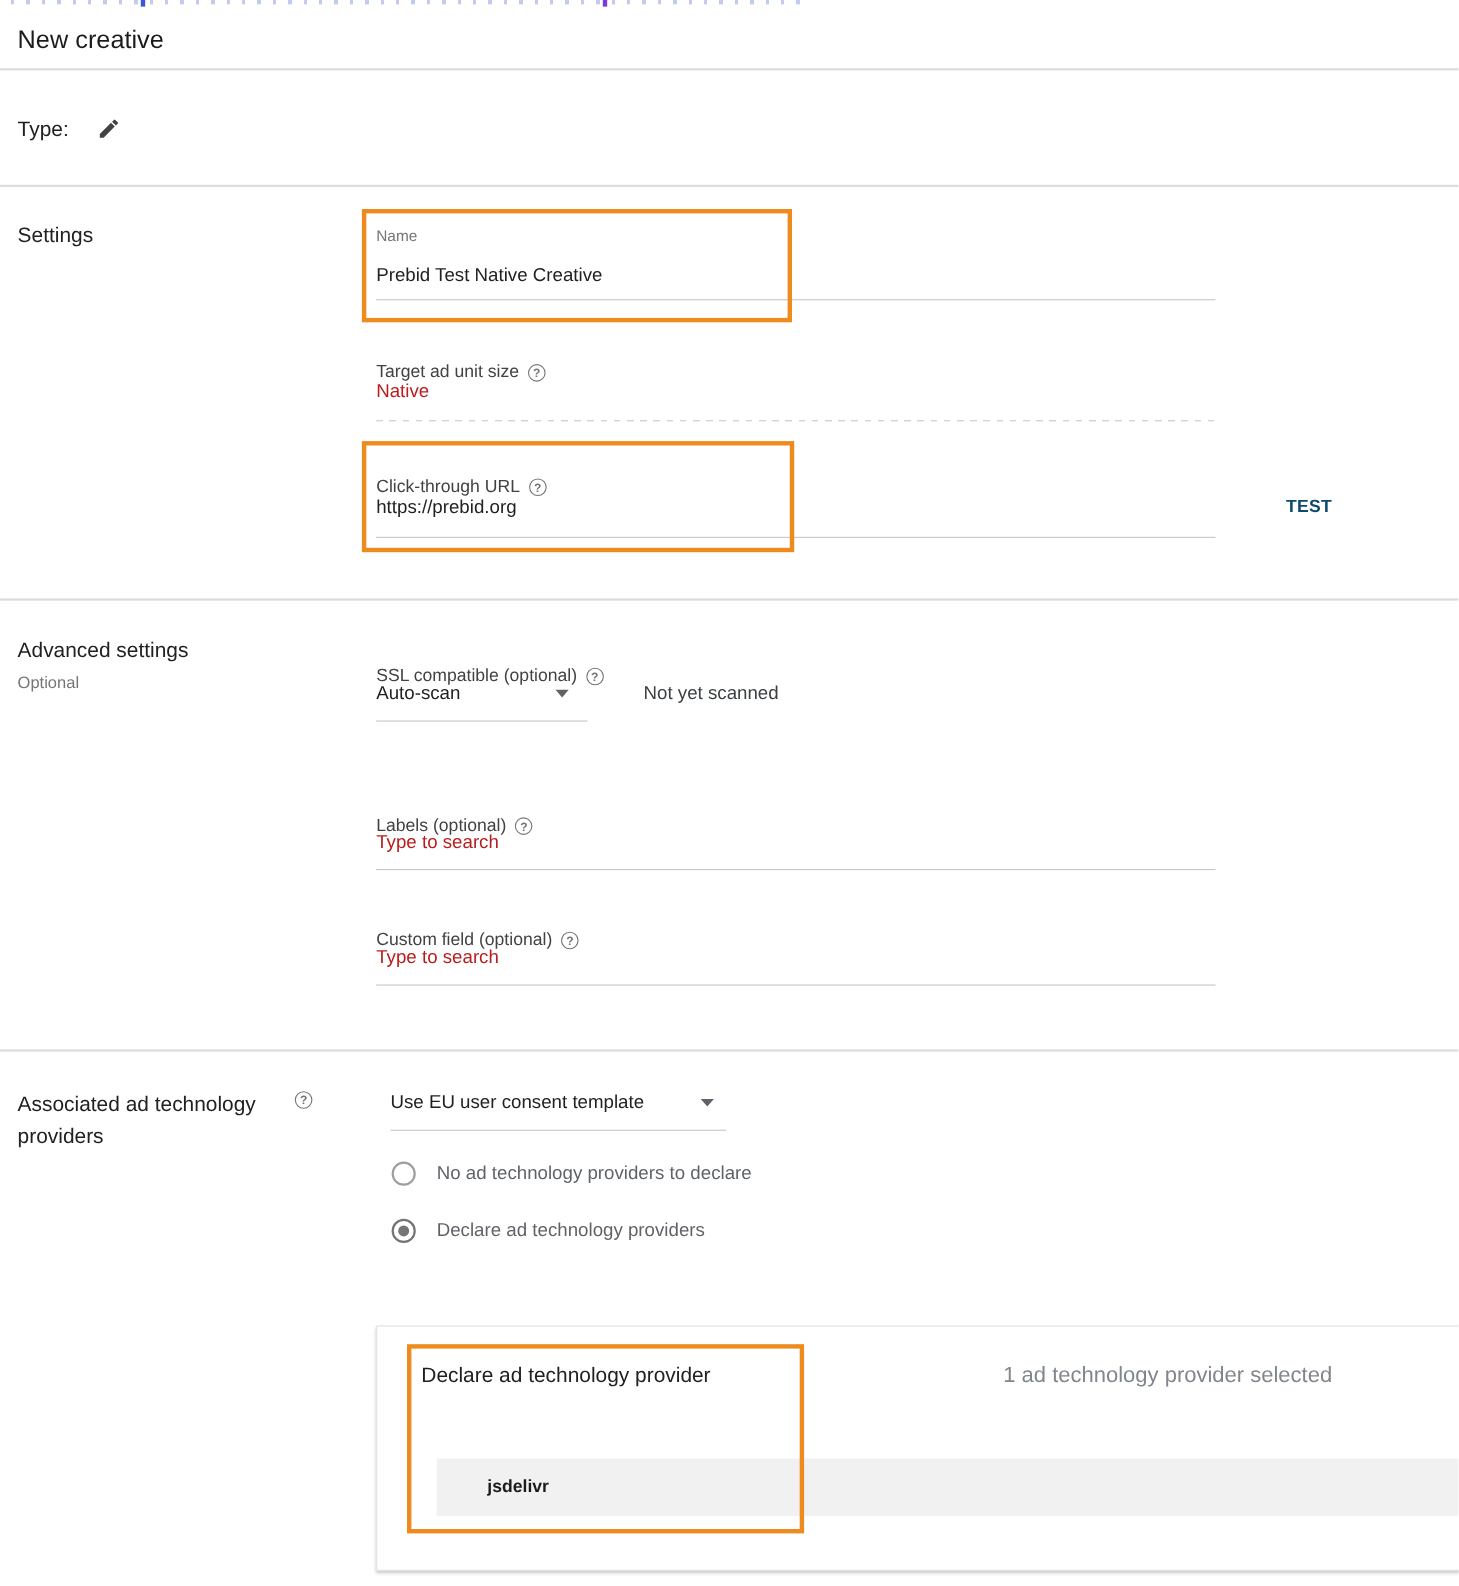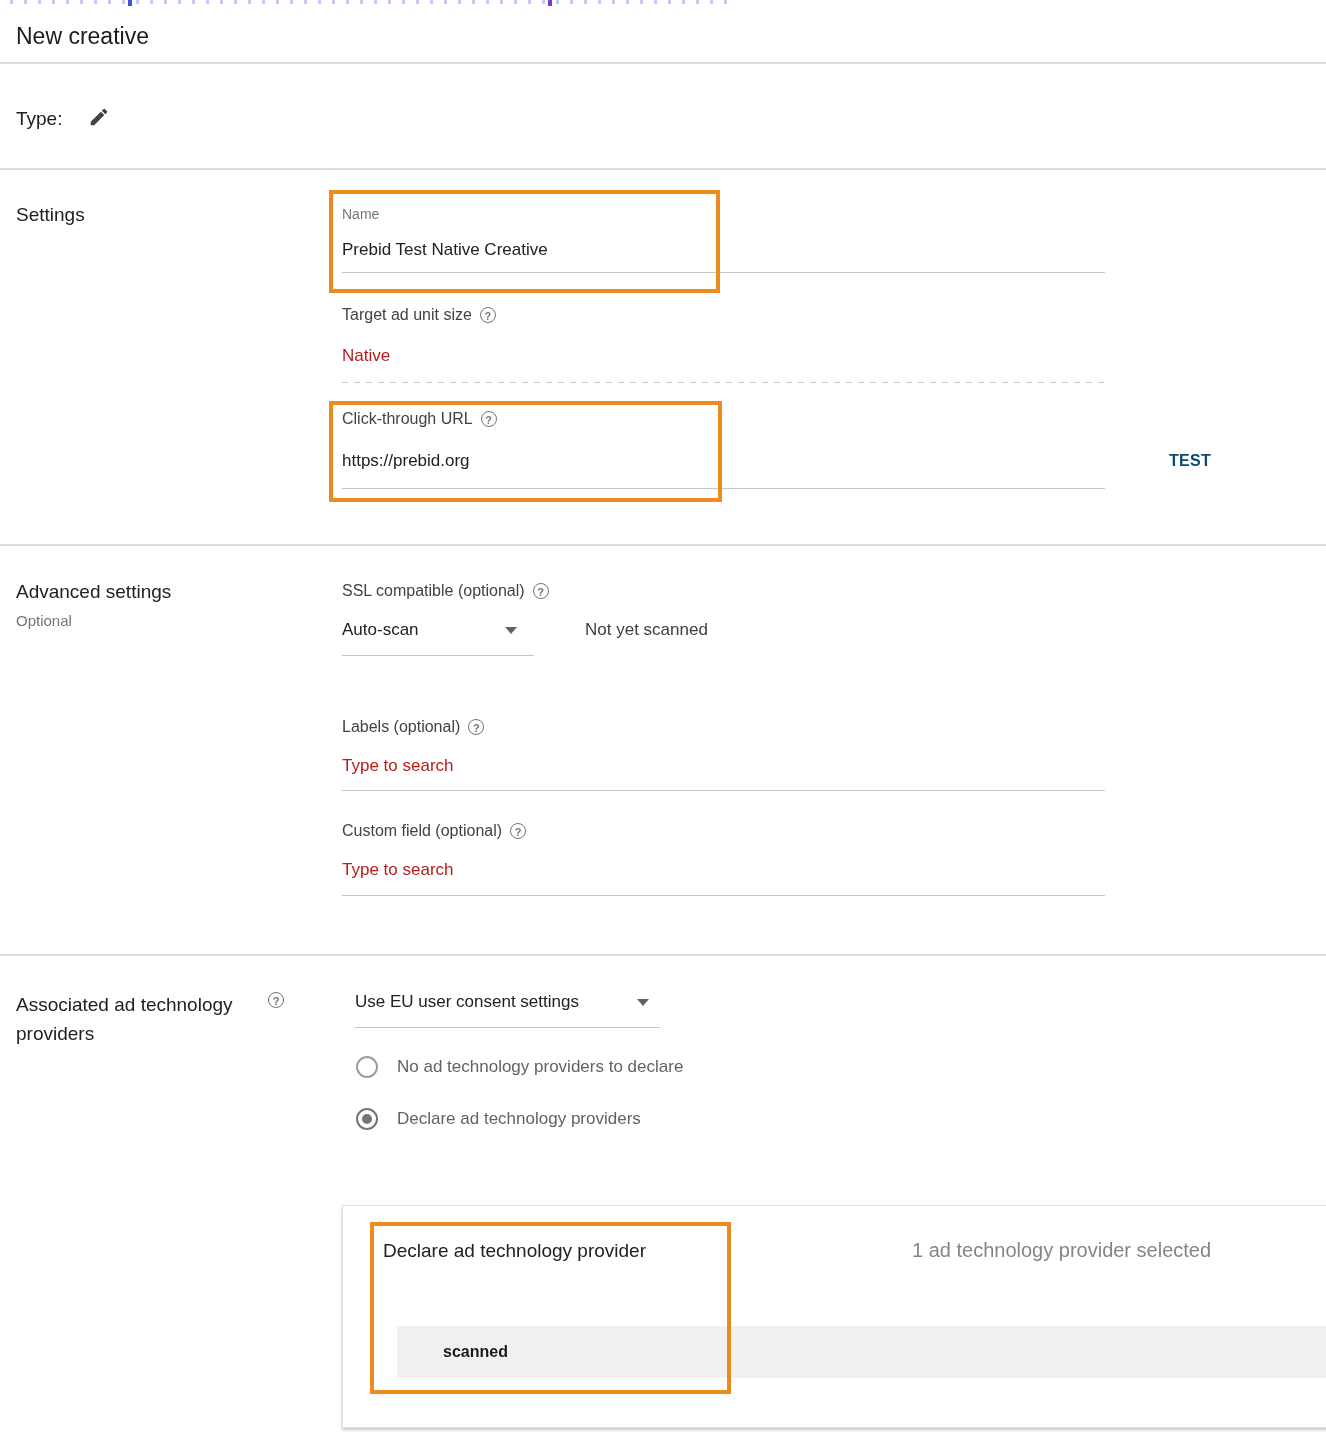--- a/index.html
+++ b/index.html
@@ -23,21 +23,21 @@
 
   .divider{left:0;width:1326px;height:2px;background:#dcdcdc;}
 
   .type-row{left:16px;top:104px;font-size:19px;color:#5f6368;display:flex;align-items:center;gap:6px;}
   .type-row .type-label{color:#212121;margin-right:4px;}
   .edit-btn{border:none;background:none;padding:2px;margin-left:14px;cursor:pointer;display:inline-flex;}
 
   .section-label{font-size:19px;color:#212121;}
   .section-sub{font-size:15px;color:#757575;}
 
-  .field-label{font-size:16px;color:#424242;display:flex;align-items:center;gap:8px;}
+  .field-label{font-size:16px;color:#424242;display:flex;align-items:center;gap:8px;margin-top:24px;}
   .small-label{font-size:14px;color:#757575;}
   .field-value{font-size:17px;color:#212121;}
   .placeholder{font-size:17px;color:#b91c1c;}
   .underline{height:1px;background:#c6c6c6;}
   .underline-dashed{height:1px;
     background:repeating-linear-gradient(90deg,#c8c8c8 0 6px,transparent 6px 12px);}
 
   .help-icon{
     width:16px;height:16px;border:1.5px solid #757575;border-radius:50%;
     color:#757575;font-size:11px;font-weight:bold;line-height:16px;text-align:center;
@@ -141,35 +141,35 @@
   <span class="help-icon">?</span>
 </div>
 <div class="abs placeholder" style="left:342px;top:860px;">Type to search</div>
 <div class="abs underline" style="left:342px;top:895px;width:763px;"></div>
 
 <div class="abs divider" style="top:954px;"></div>
 
 <div class="abs section-label" style="left:16px;top:990px;width:230px;line-height:29px;">Associated ad technology providers</div>
 <span class="abs help-icon" style="left:268px;top:992px;">?</span>
 
-<div class="abs field-value" style="left:355px;top:992px;">Use EU user consent settings</div>
+<div class="abs field-value" style="left:355px;top:992px;">Use EU user consent template</div>
 <span class="abs dd-arrow" style="left:637px;top:999px;"></span>
 <div class="abs underline" style="left:355px;top:1027px;width:305px;"></div>
 
 <div class="abs radio-row" style="left:356px;top:1056px;">
   <span class="radio-circle"></span>
   <span class="radio-label">No ad technology providers to declare</span>
 </div>
 <div class="abs radio-row" style="left:356px;top:1108px;">
   <span class="radio-circle selected"></span>
   <span class="radio-label">Declare ad technology providers</span>
 </div>
 
 <div class="abs provider-card"></div>
 <div class="abs card-title">Declare ad technology provider</div>
 <div class="abs card-summary">1 ad technology provider selected</div>
 <div class="abs provider-row">
-  <span class="name">scanned</span>
+  <span class="name">jsdelivr</span>
 </div>
 
 <div class="abs annotation" style="left:329px;top:190px;width:391px;height:103px;"></div>
 <div class="abs annotation" style="left:329px;top:401px;width:393px;height:101px;"></div>
 <div class="abs annotation" style="left:370px;top:1222px;width:361px;height:172px;"></div>
 
 </body></html>

